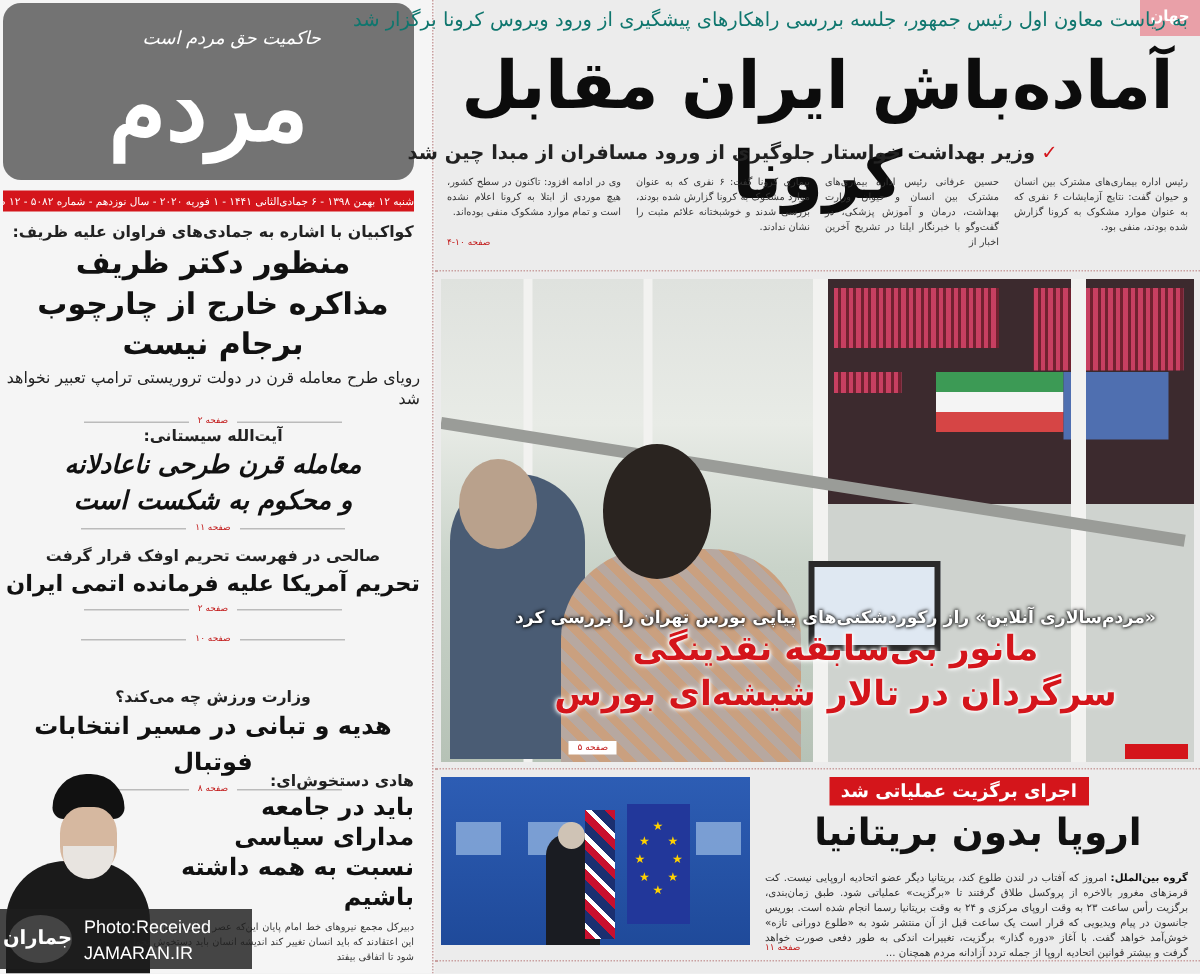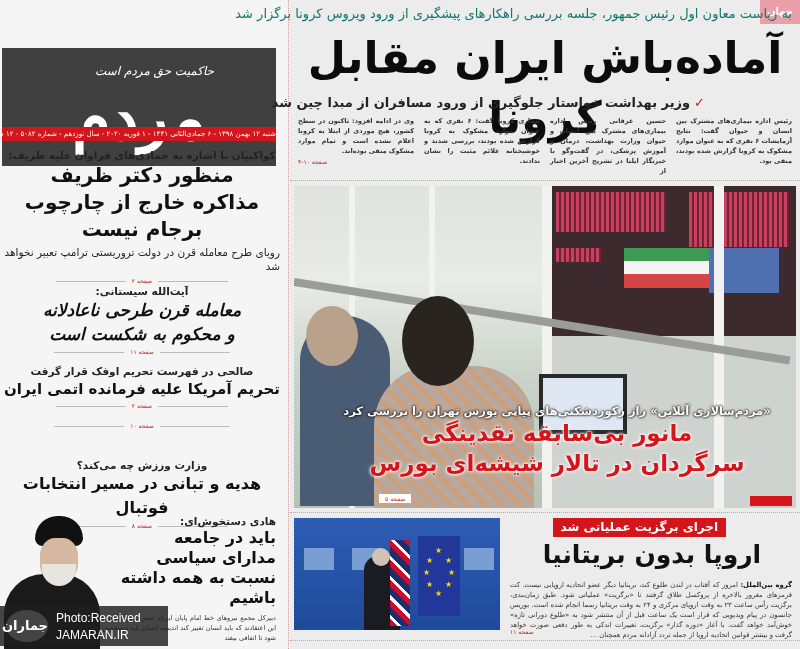--- a/index.html
+++ b/index.html
@@ -3,39 +3,39 @@
 <meta charset="utf-8">
 <style>
   html,body{margin:0;padding:0;}
   body{width:800px;height:649px;overflow:hidden;background:#f3f3f3;font-family:"DejaVu Sans",sans-serif;color:#111;position:relative;}
   .page{position:absolute;inset:0;background:#f1f1f1;}
   
   .left-col{position:absolute;left:0;top:0;width:288px;height:649px;background:#f5f5f5;}
   .right-col{position:absolute;left:290px;top:0;width:510px;height:649px;background:#ececec;}
   .col-divider{position:absolute;left:288px;top:0;width:0;height:649px;border-left:1px dotted #c9a0a0;}
   
-  .masthead{position:absolute;left:2px;top:2px;width:274px;height:118px;background:#404040;border-radius:0;overflow:hidden;margin-top:46px;}
+  .masthead{position:absolute;left:2px;top:2px;width:274px;height:118px;background:#737373;border-radius:12px;overflow:hidden;}
   .slogan{position:absolute;right:62px;top:16px;color:#fff;font-family:"DejaVu Serif",serif;font-size:12px;font-style:italic;}
   .logo{position:absolute;left:0;right:0;top:30px;text-align:center;color:#fff;font-family:"DejaVu Serif",serif;font-size:62px;font-weight:bold;line-height:80px;letter-spacing:-2px;}
   .dateline{position:absolute;left:2px;top:127px;width:274px;height:14px;background:#d4151b;color:#fff;font-size:7px;line-height:14px;text-align:center;white-space:nowrap;overflow:hidden;}
   
   .story{position:absolute;left:4px;width:276px;text-align:center;}
   .kicker{font-size:10.5px;font-weight:bold;color:#222;line-height:14px;}
   .headline{font-weight:bold;color:#111;}
   .sub{font-size:10.5px;color:#222;line-height:14px;text-align:right;}
   .pageref{display:flex;align-items:center;justify-content:center;gap:6px;font-size:6px;color:#c21a1a;line-height:8px;}
   .pageref::before,.pageref::after{content:"";display:block;width:70px;border-top:1px solid #bbb;}
   
   .supertitle{position:absolute;right:8px;top:6px;font-size:13px;font-weight:normal;color:#0f766e;white-space:nowrap;}
   .corner-tag{position:absolute;right:0;top:0;width:40px;height:24px;background:#e9a0a8;color:#fff;font-size:10px;font-weight:bold;text-align:center;line-height:24px;}
   .main-headline{position:absolute;left:0;right:0;top:28px;text-align:center;font-size:44px;font-weight:bold;letter-spacing:-1px;line-height:60px;color:#0c0c0c;}
   .main-sub{position:absolute;right:95px;top:95px;font-size:13px;font-weight:bold;color:#222;white-space:nowrap;}
   .check{color:#d4151b;margin-left:4px;}
   .lead-cols{position:absolute;left:8px;right:8px;top:116px;height:54px;display:flex;gap:10px;}
-  .lead-col{flex:1;font-size:6.5px;line-height:10px;color:#333;text-align:justify;font-weight:bold;}
+  .lead-col{flex:1;font-size:6.5px;line-height:10px;color:#333;text-align:justify;}
   .lead-ref{position:absolute;left:8px;top:158px;font-size:6px;color:#c21a1a;}
   .dotted-h{position:absolute;border-top:1px dotted #c9a0a0;}
   
   .photo{position:absolute;left:4px;top:186px;width:502px;height:322px;overflow:hidden;background:#cfd3cf;}
   .ph-bg-left{position:absolute;left:0;top:0;width:250px;height:322px;background:linear-gradient(180deg,#dfe2de 0%,#e8ebe6 30%,#c9d3c9 60%,#b6c2b6 100%);}
   .ph-bg-right{position:absolute;left:250px;top:0;width:252px;height:150px;background:#3c2a2e;}
   .ph-red{position:absolute;background:repeating-linear-gradient(90deg,#e0436a 0 3px,#7a2030 3px 5px);opacity:.85;}
   .ph-flag{position:absolute;left:330px;top:62px;width:85px;height:40px;background:linear-gradient(180deg,#3c9a55 0 33%,#f4f4f4 33% 66%,#d64545 66%);}
   .ph-emblem{position:absolute;left:415px;top:62px;width:70px;height:45px;background:#4f6fb0;}
   .ph-pillar{position:absolute;top:0;width:10px;height:322px;background:#f2f2f0;}

